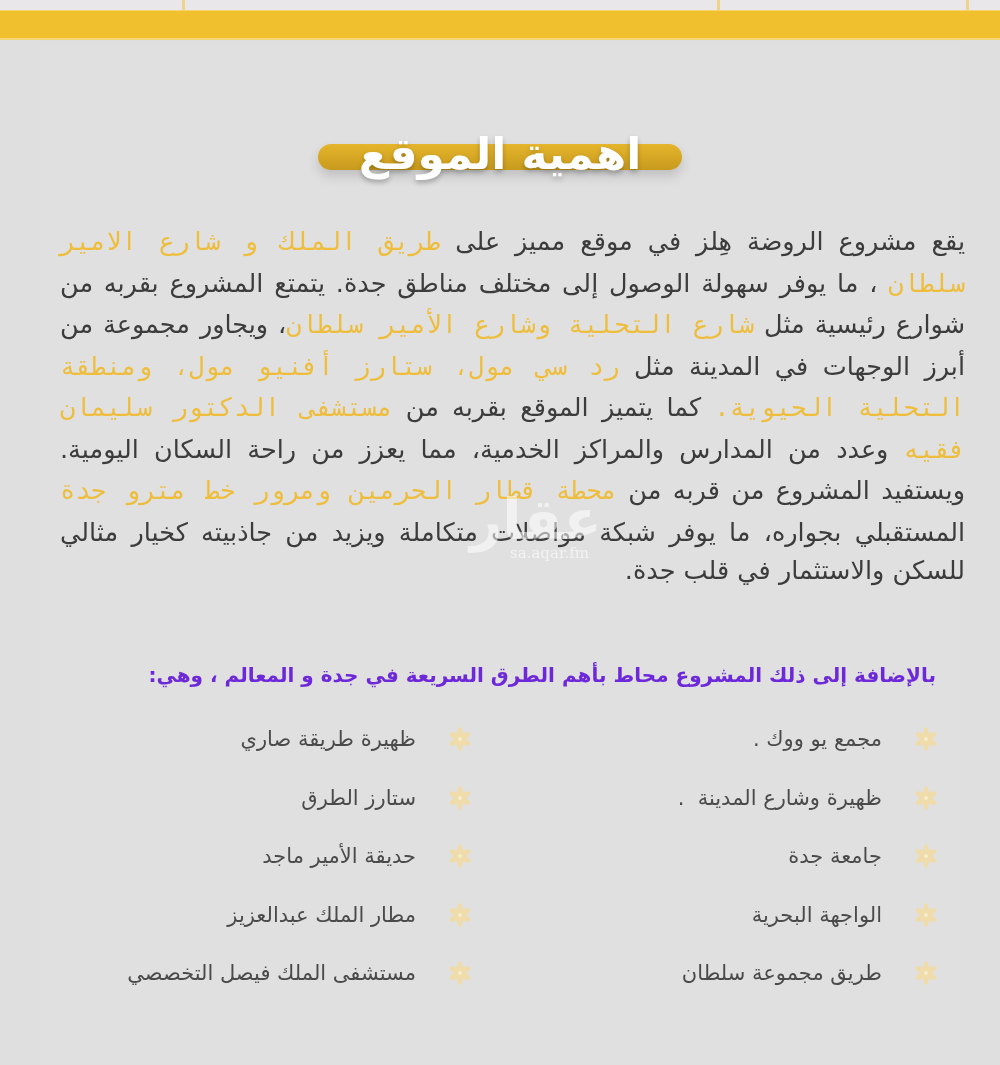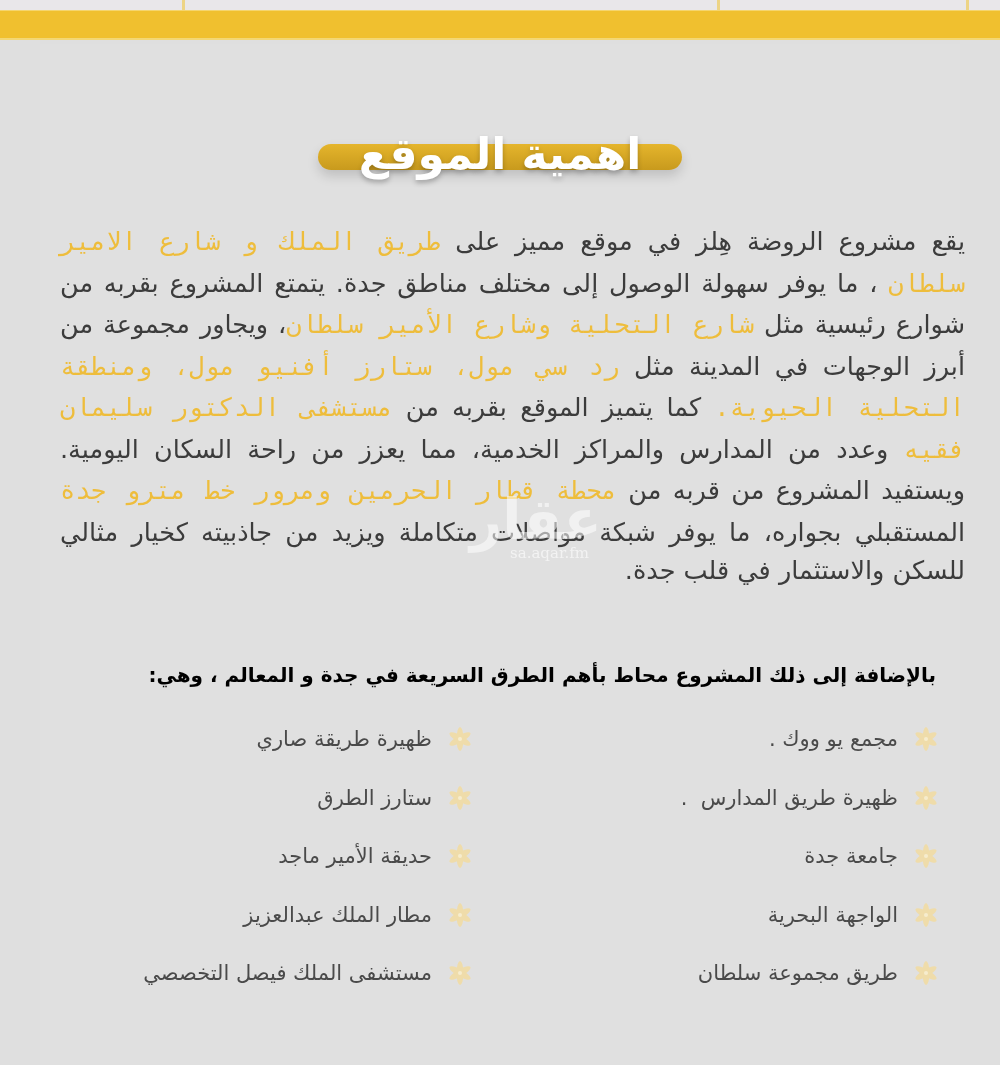--- a/index.html
+++ b/index.html
@@ -52,30 +52,30 @@
       position: absolute; left: 0; top: 0; font-size: 56px; font-weight: bold;
       color: rgba(255,255,255,.55); direction: rtl; line-height: 64px;
     }
     .watermark .wm-url {
       position: absolute; left: 40px; top: 56px; font-size: 15px;
       color: rgba(255,255,255,.6); font-family: "DejaVu Serif", serif;
     }
     .subheading {
       position: absolute; left: 60px; top: 660px; width: 876px;
       direction: rtl; text-align: right; font-size: 20px; font-weight: bold;
-      color: #000000; line-height: 30px;
+      color: #6d28d9; line-height: 30px;
     }
     .list-col {
       position: absolute; top: 710px; width: 420px; direction: rtl;
     }
     .list-col.right { left: 520px; }
     .list-col.left { left: 60px; }
     .list-item {
       display: flex; flex-direction: row; align-items: center;
-      height: 58.5px; direction: rtl;
+      height: 58.5px; direction: rtl; gap: 16px;
     }
     .star {
       width: 36px; height: 36px; margin-left: 10px; flex: none;
     }
     .list-col.right .star { margin-right: -4px; }
     .list-col.left .star { margin-right: 2px; }
     .list-label {
       font-size: 21px; color: #4a4a4a; white-space: pre;
     }
   </style>
@@ -122,21 +122,21 @@
     </div>
     <div class="list-item">
       <svg class="star" viewBox="0 0 36 36">
           <g fill="#efdcaa" transform="translate(18 18)">
             <ellipse rx="3.5" ry="12"></ellipse>
             <ellipse rx="3.5" ry="12" transform="rotate(60)"></ellipse>
             <ellipse rx="3.5" ry="12" transform="rotate(120)"></ellipse>
           </g>
           <circle cx="18" cy="18" r="2" fill="#f6ecce"></circle>
         </svg>
-      <span class="list-label">ظهيرة طريق المدارس  .</span>
+      <span class="list-label">ظهيرة وشارع المدينة  .</span>
     </div>
     <div class="list-item">
       <svg class="star" viewBox="0 0 36 36">
           <g fill="#efdcaa" transform="translate(18 18)">
             <ellipse rx="3.5" ry="12"></ellipse>
             <ellipse rx="3.5" ry="12" transform="rotate(60)"></ellipse>
             <ellipse rx="3.5" ry="12" transform="rotate(120)"></ellipse>
           </g>
           <circle cx="18" cy="18" r="2" fill="#f6ecce"></circle>
         </svg>

